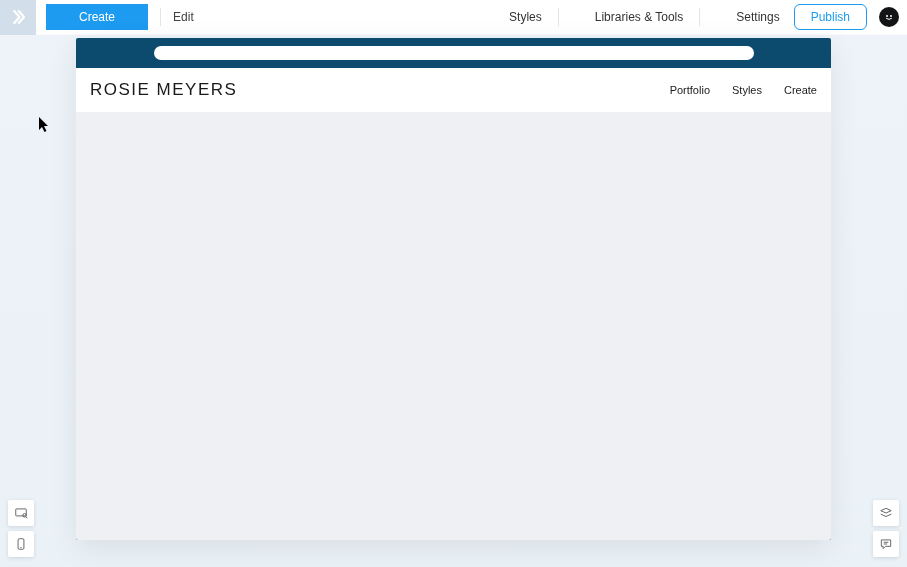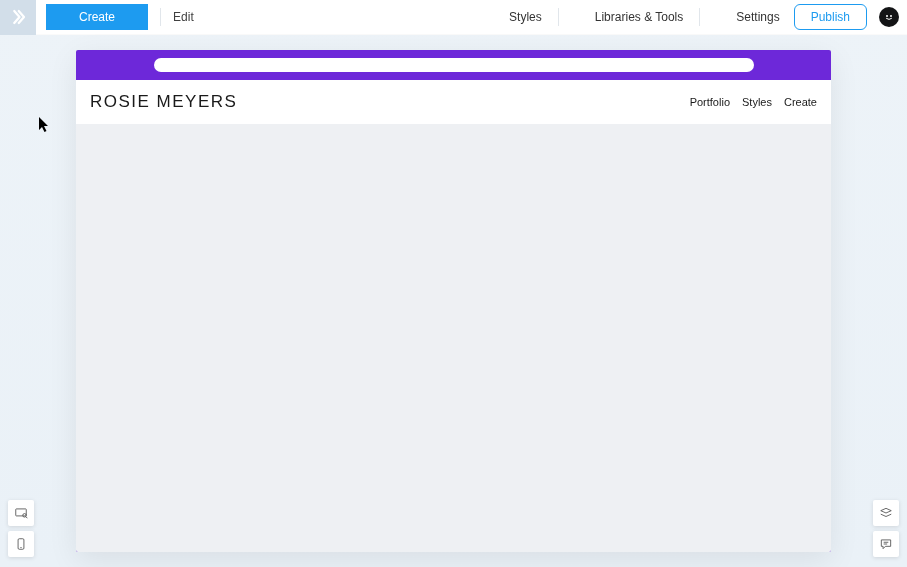--- a/index.html
+++ b/index.html
@@ -69,23 +69,23 @@
   width: 20px; height: 20px;
   border-radius: 50%;
   background: #131416;
   margin-left: 12px;
   display: flex; align-items: center; justify-content: center;
 }
 .avatar svg { width: 12px; height: 12px; }
 
 .canvas-wrap {
   position: absolute;
-  top: 50px; left: 76px;
+  top: 38px; left: 76px;
   width: 755px; height: 502px;
-  background: #6d28d9;
+  background: #0c4a6e;
   box-shadow: 0 8px 30px rgba(0,0,0,0.08);
   border-radius: 2px;
   overflow: hidden;
 }
 .browser-chrome {
   height: 30px;
   display: flex;
   align-items: center;
   justify-content: center;
   padding: 0 20px;
@@ -104,21 +104,21 @@
 }
 .site-title {
   font-size: 17px;
   letter-spacing: 1.5px;
   font-weight: 500;
   color: #1a1a1a;
 }
 .site-nav {
   margin-left: auto;
   display: flex;
-  gap: 12px;
+  gap: 22px;
 }
 .site-nav-link {
   font-size: 11px;
   color: #1a1a1a;
   cursor: pointer;
 }
 .site-body {
   background: #eef0f3;
   height: calc(100% - 74px);
 }

